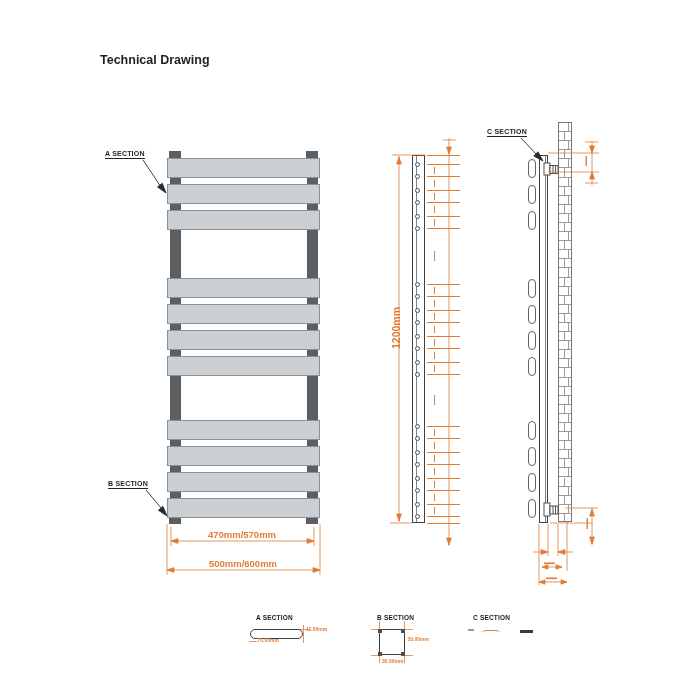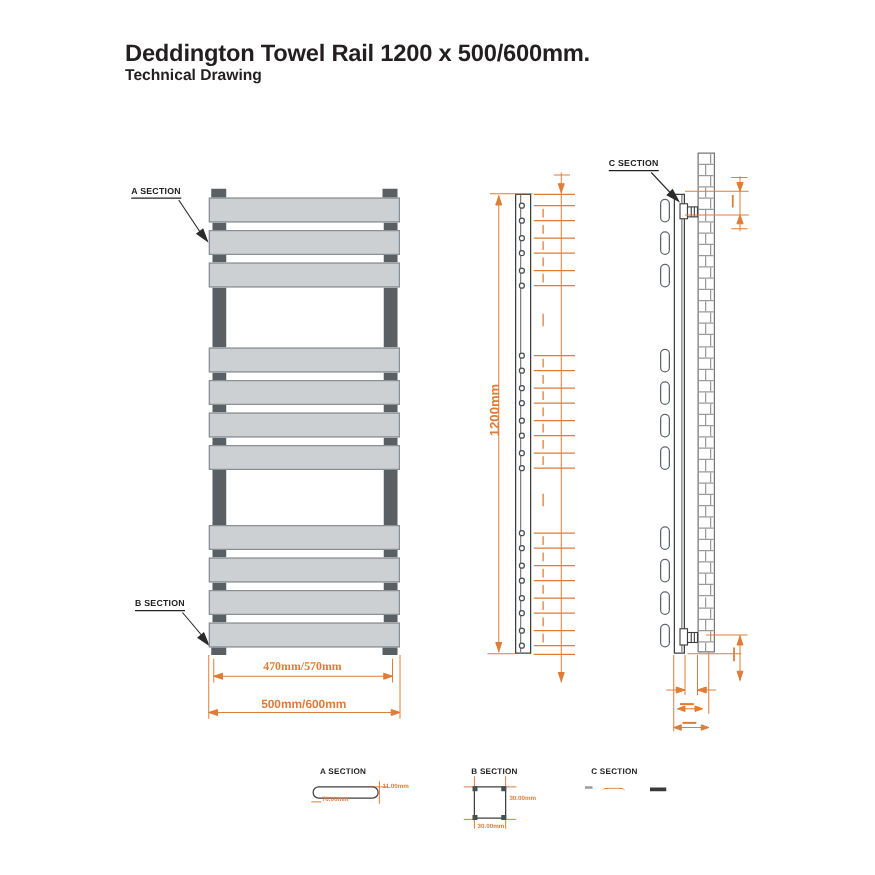--- a/index.html
+++ b/index.html
@@ -26,28 +26,27 @@
   .brickrow{position:absolute;left:0;width:100%;border-bottom:0.8px solid #9a9a9a;box-sizing:border-box;}
   .brickjoint{position:absolute;top:0;width:0.8px;height:100%;background:#9a9a9a;}
   svg{position:absolute;left:0;top:0;pointer-events:none;}
   .txtlayer{z-index:4;}
 </style>
 </head>
 <body>
 
 <div id="canvas">
 
-  <div class="abs title txtlayer" style="left:100px;top:33px;">Deddington Towel Rail 1200 x 500/600mm.</div>
   <div class="abs subtitle txtlayer" style="left:100px;top:53px;">Technical Drawing</div>
 
   <div class="abs seclabel txtlayer" style="left:105px;top:150px;">A SECTION</div>
   <div class="abs seclabel txtlayer" style="left:108px;top:480px;">B SECTION</div>
   <div class="abs seclabel txtlayer" style="left:487px;top:128px;">C SECTION</div>
 
-  <div class="abs dimtxt txtlayer" style="left:182px;top:529px;width:120px;color:#E07C36;font-family:Liberation Serif, serif;">470mm/570mm</div>
+  <div class="abs dimtxt txtlayer" style="left:182px;top:529px;width:120px;color:#E07C36;">470mm/570mm</div>
   <div class="abs dimtxt txtlayer" style="left:183px;top:558px;width:120px;color:#E07C36;">500mm/600mm</div>
 
   <div class="abs dimtxt txtlayer" style="left:368px;top:322px;width:56px;height:12px;transform:rotate(-90deg);transform-origin:center;color:#E07C36;font-size:10.5px;">1200mm</div>
 
   <div class="abs vbar" style="left:412px;top:155px;width:13px;height:368px;"></div>
   <div class="abs innerline" style="left:416px;top:156px;width:0;height:366px;"></div>
 
   <div class="abs vbar" style="left:539px;top:155px;width:9px;height:368px;"></div>
   <div class="abs innerline" style="left:545px;top:156px;width:0;height:366px;"></div>
 

